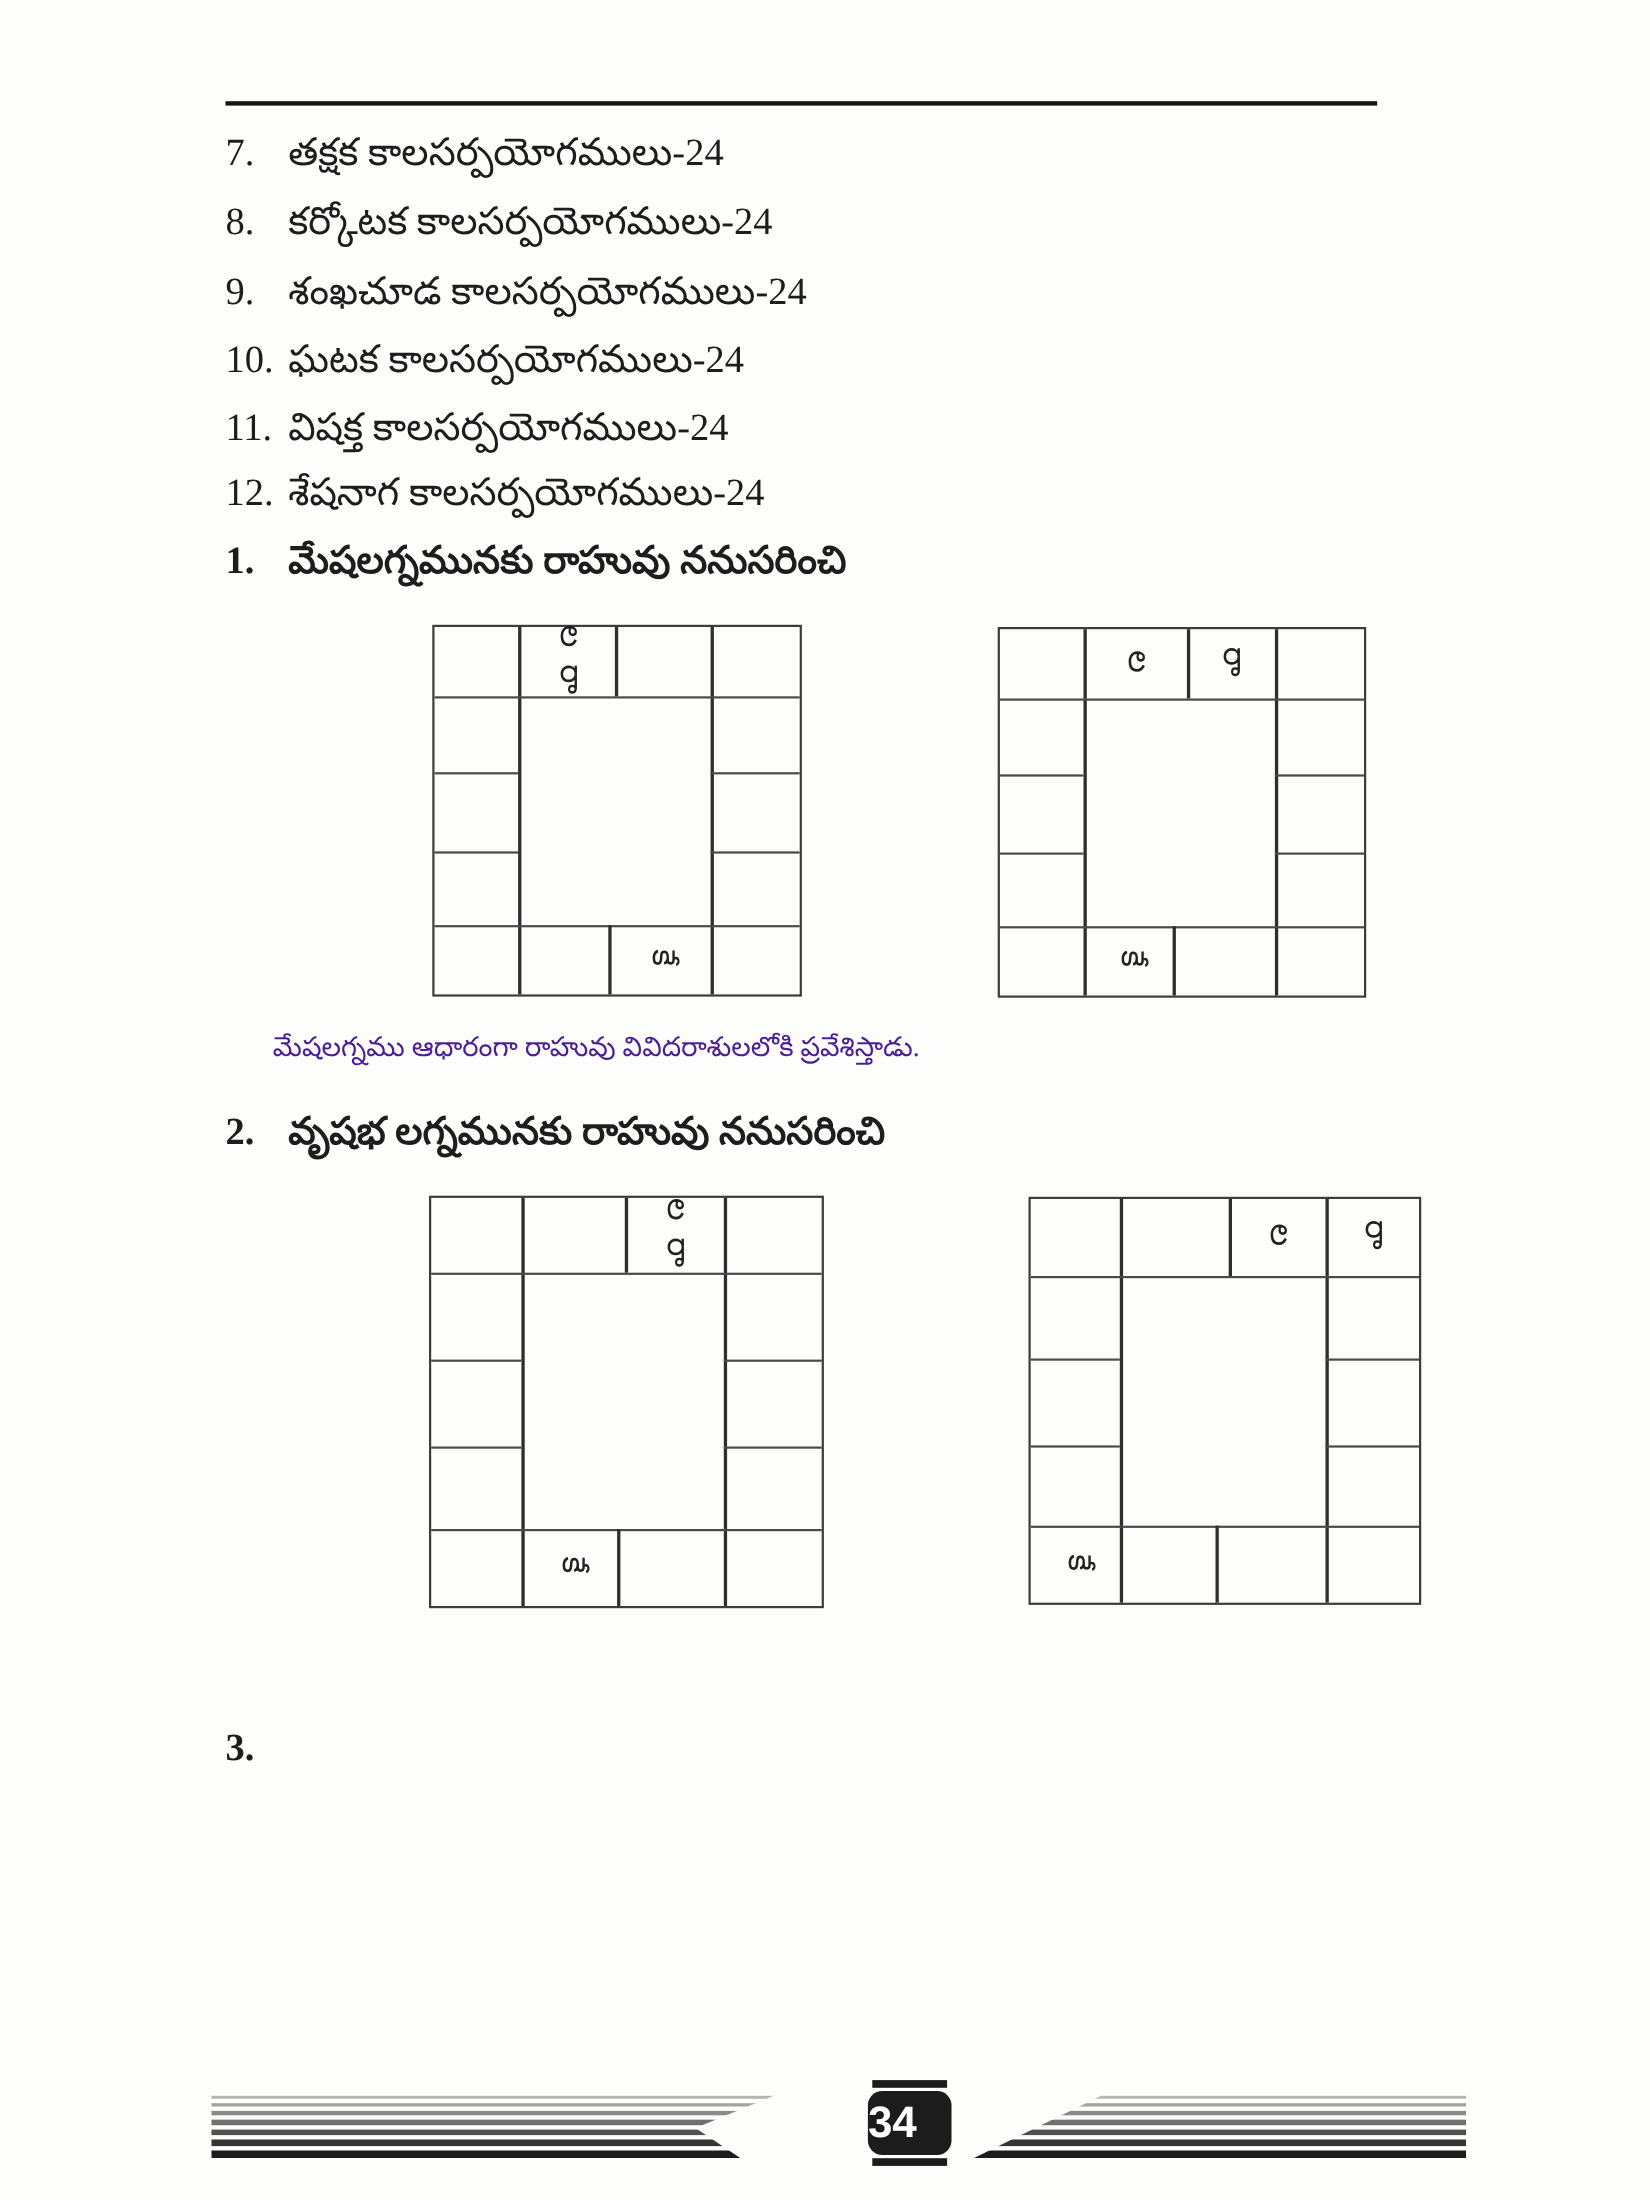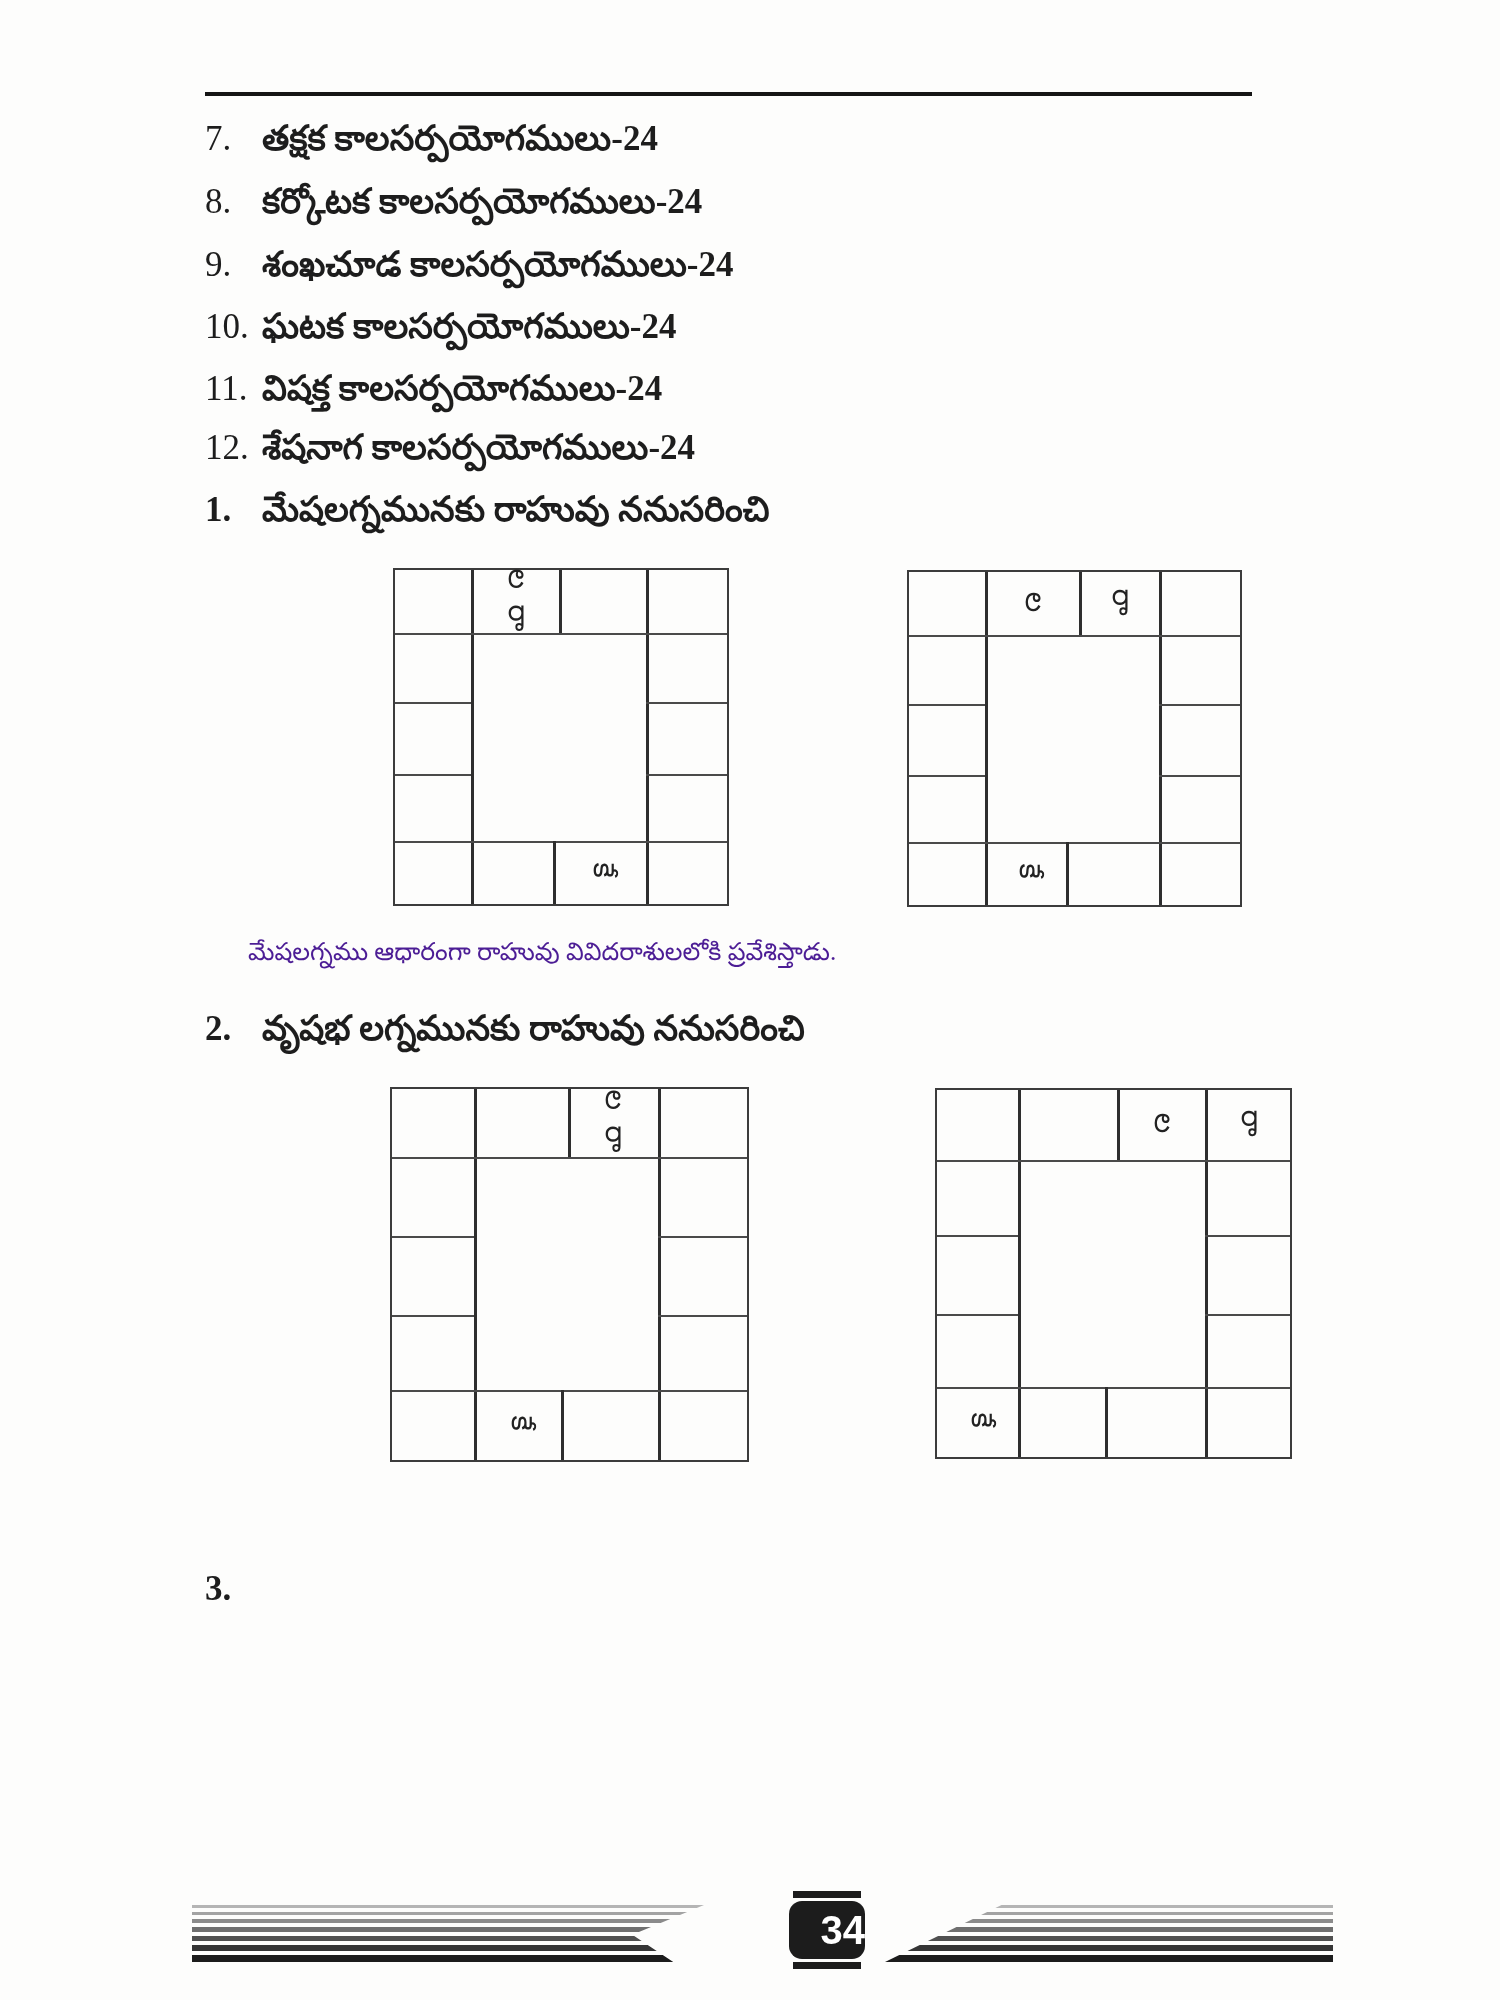--- a/index.html
+++ b/index.html
@@ -17,21 +17,21 @@
   }
   .hdr-rule {
     position:absolute; top:92px; left:205px; width:1047px; height:4px;
     background:#151515;
   }
 
   
   .row { position:absolute; left:205px; display:flex; align-items:flex-start;
          font-size:35px; line-height:1.2; }
   .row .num { min-width:57px; flex:0 0 auto; }
-  .row .txt { flex:1 1 auto;font-weight:bold; }
+  .row .txt { flex:1 1 auto; }
   .bold { font-weight:bold; }
 
   .caption { position:absolute; left:248px; width:1010px; font-size:25px;
              color:#4c1d95; }
 
   
   .chart { position:absolute; border:2px solid #3c3c3c; background:#fdfdfc; }
   .cl { position:absolute; background:#3c3c3c; }
   .v-strong { width:3px; top:0; bottom:0; background:#2e2e2e; }
   .v1 { left:23%; } .v2 { left:75.5%; }
@@ -61,21 +61,21 @@
   .s1 { height:3px; background:#b5b5b5; }
   .s2 { height:3px; background:#a3a3a3; }
   .s3 { height:4px; background:#8b8b8b; }
   .s4 { height:5px; background:#6f6f6f; }
   .s5 { height:5px; background:#505050; }
   .s6 { height:6px; background:#353535; }
   .s7 { height:7px; background:#1c1c1c; }
 
   .badge { position:absolute; left:789px; top:1901px; width:76px; height:58px;
            background:#1c1c1c; border-radius:13px; display:flex;
-           align-items:center; justify-content:flex-end;
+           align-items:center; justify-content:flex-start;
            color:#ffffff; font-size:40px; font-weight:bold;
            font-family:"Liberation Sans", sans-serif; }
   .badge::before, .badge::after { content:""; position:absolute; left:4px;
            right:4px; height:7px; background:#1c1c1c; }
   .badge::before { top:-10px; } .badge::after { bottom:-10px; }
 </style>
 </head>
 <body>
 
 <div class="page">

